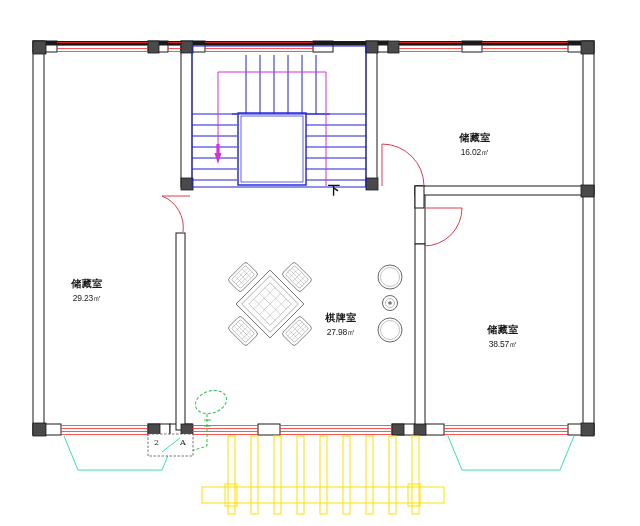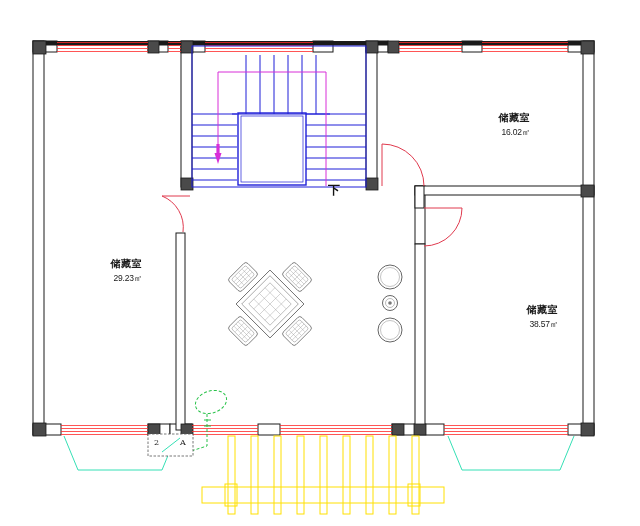--- a/index.html
+++ b/index.html
@@ -22,25 +22,26 @@
   }
   #plan-svg {
     position: absolute;
     left: 0;
     top: 0;
     width: 640px;
     height: 526px;
   }
   .room-label {
     position: absolute;
-    text-align: right;
+    text-align: center;
     color: #1a1a1a;
     white-space: nowrap;
     line-height: 1.25;
     pointer-events: none;
+    margin-top: 20px;
   }
   .room-label .rl-name {
     display: block;
     font-size: 10px;
     font-weight: bold;
     letter-spacing: 0.5px;
   }
   .room-label .rl-area {
     display: block;
     font-size: 8.5px;
@@ -382,20 +383,24 @@
   <div class="room-label" style="left:32px; top:258px; width:110px;">
     <span class="rl-name">储藏室</span>
     <span class="rl-area">29.23㎡</span>
   </div>
 
   <div class="room-label" style="left:420px; top:112px; width:110px;">
     <span class="rl-name">储藏室</span>
     <span class="rl-area">16.02㎡</span>
   </div>
 
+  <div class="room-label" style="left:296px; top:292px; width:90px;">
+    <span class="rl-name">棋牌室</span>
+    <span class="rl-area">27.98㎡</span>
+  </div>
 
   <div class="room-label" style="left:448px; top:304px; width:110px;">
     <span class="rl-name">储藏室</span>
     <span class="rl-area">38.57㎡</span>
   </div>
 
   <div class="dir-label" style="left:328px; top:182px;">下</div>
 
   <div class="marker-text" style="left:154px; top:438px;">2</div>
   <div class="marker-text" style="left:180px; top:438px;">A</div>

